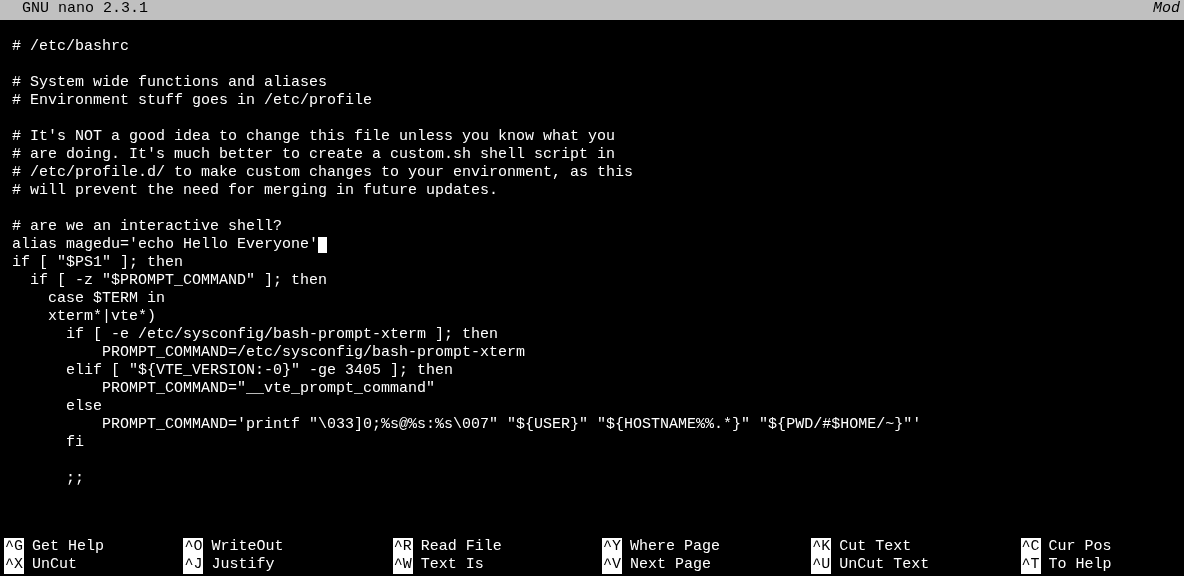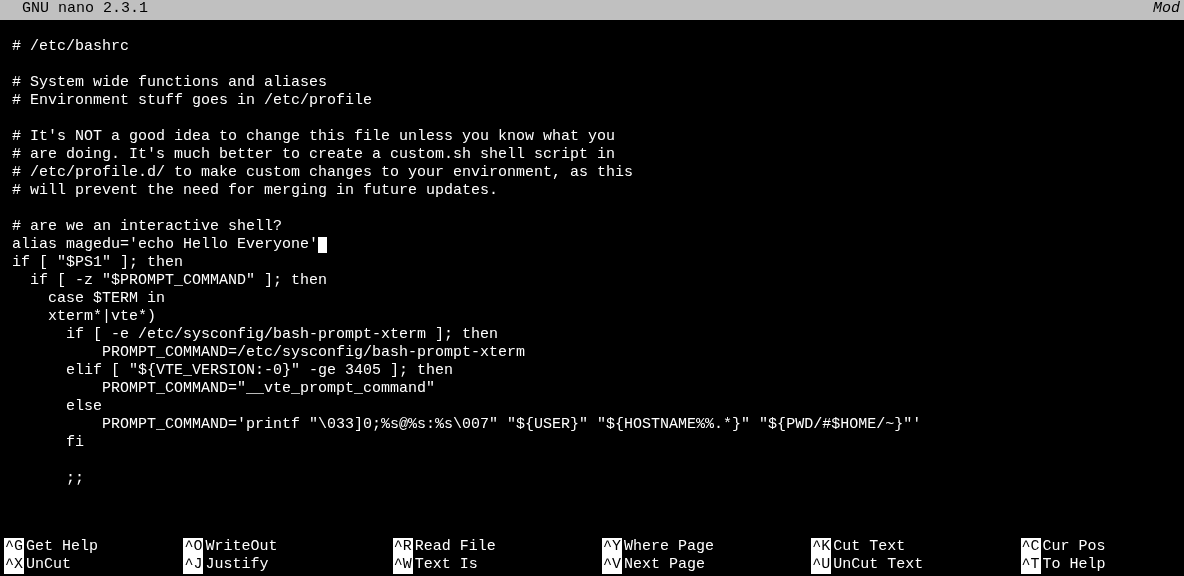--- a/index.html
+++ b/index.html
@@ -53,21 +53,21 @@
   .shortcut {
     display: flex;
     align-items: baseline;
     white-space: pre;
   }
   .key {
     background: #fff;
     color: #000;
     padding: 0 1px;
   }
-  .label { margin-left: 2px; font-family: Liberation Mono, monospace; }
+  .label { margin-left: 8px; font-family: Liberation Mono, monospace; }
   .col0 { width: 180px; }
   .col1 { width: 210px; }
   .col2 { width: 210px; }
   .col3 { width: 210px; }
   .col4 { width: 210px; }
   .col5 { width: 160px; }
 </style>
 </head>
 <body>
 

